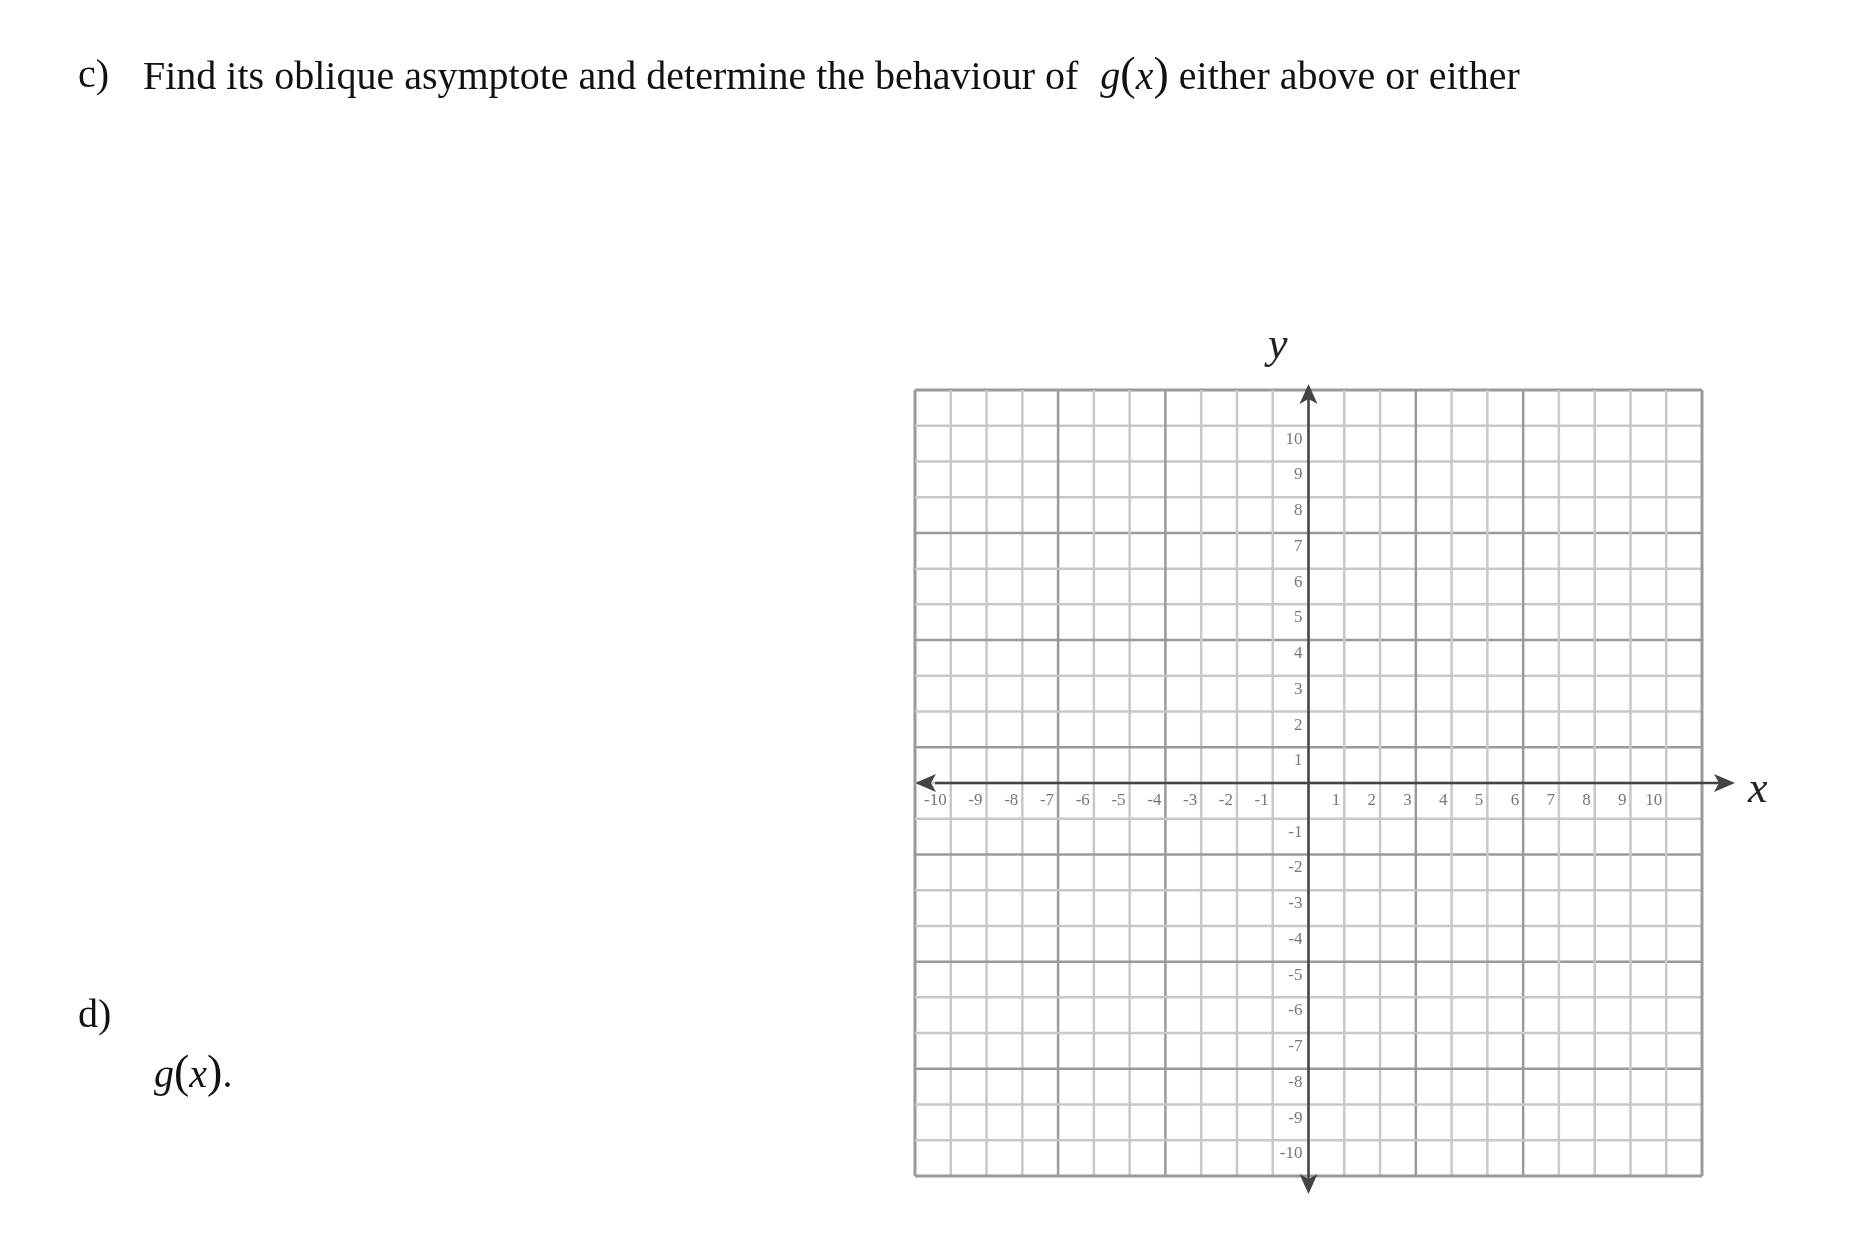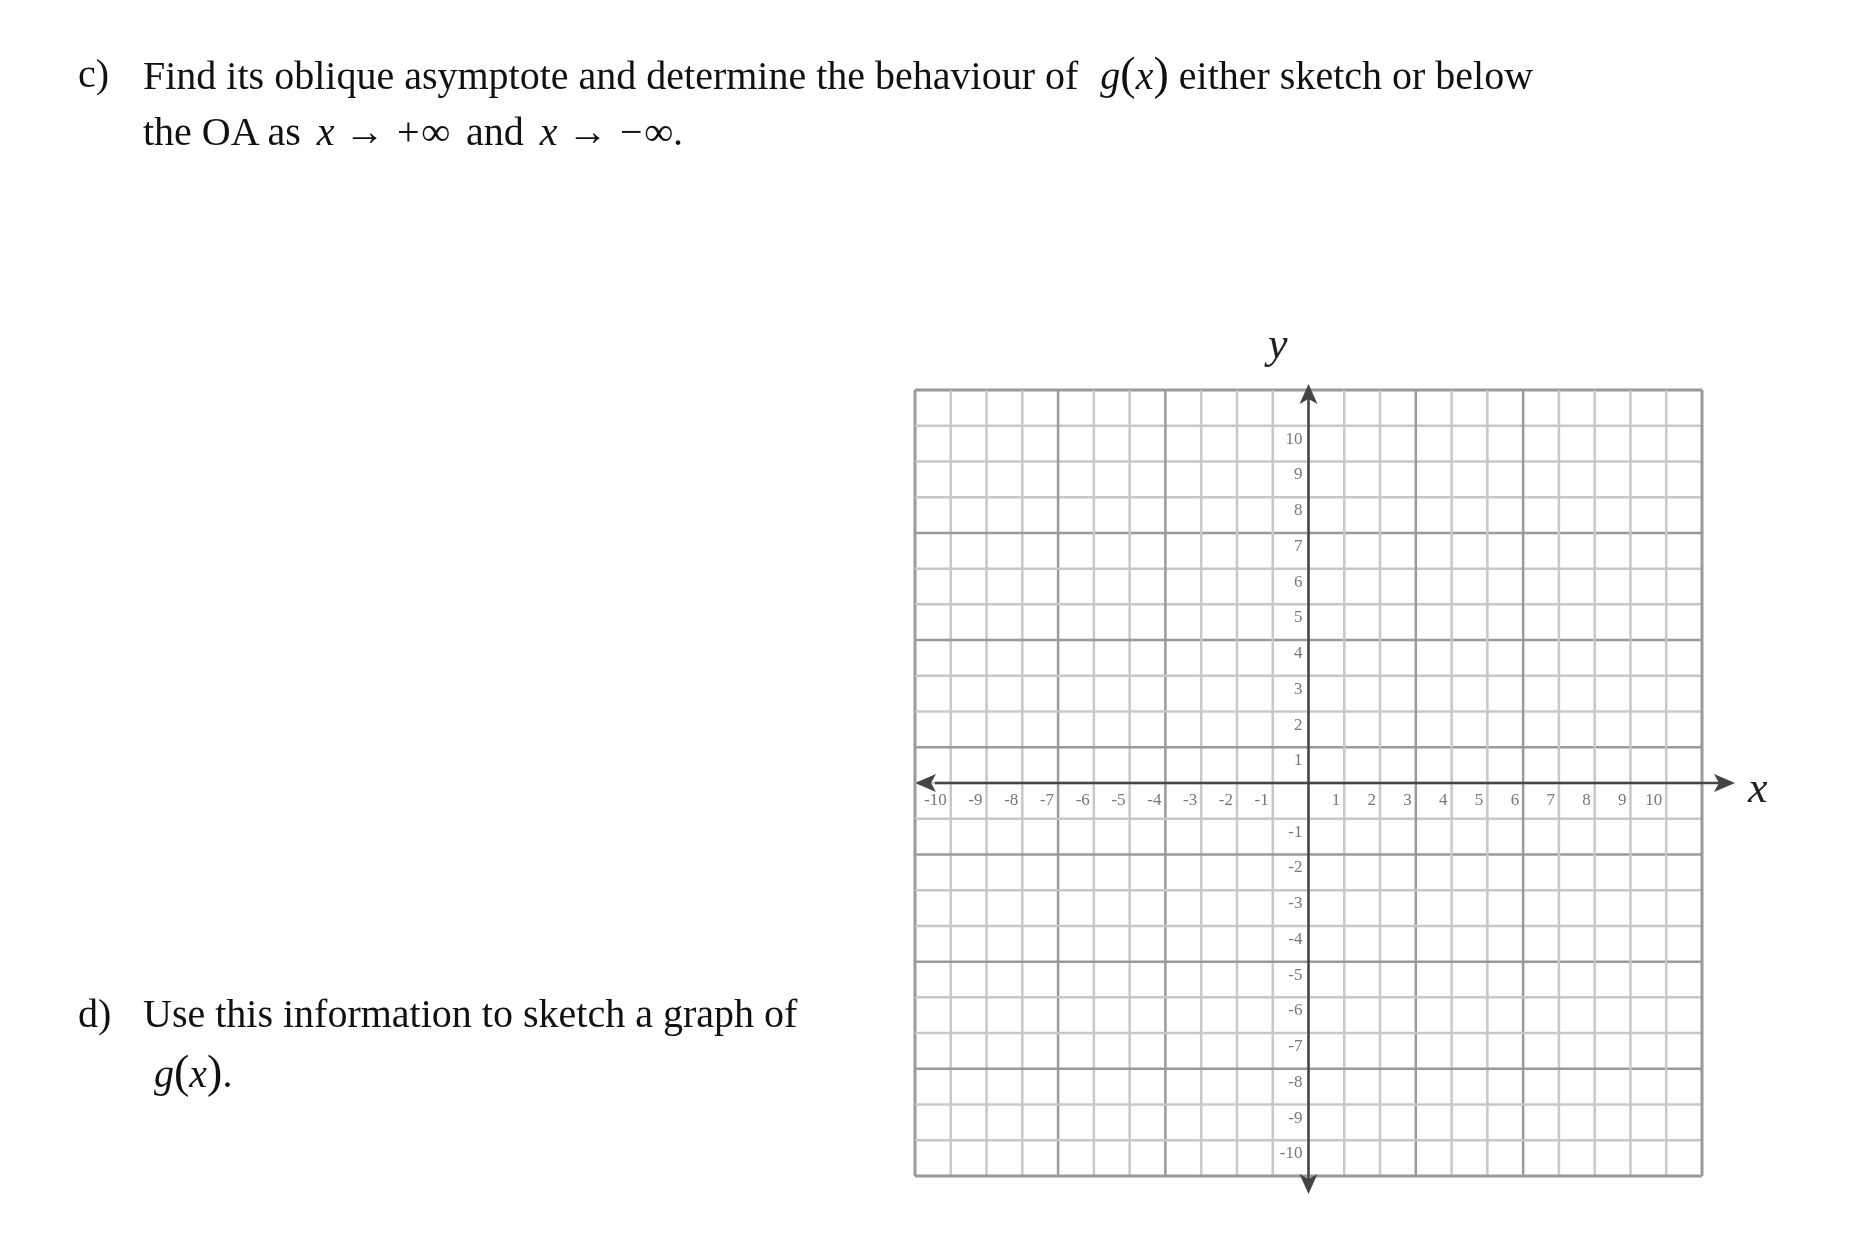--- a/index.html
+++ b/index.html
@@ -17,33 +17,26 @@
   .tick { fill: #777; font-family: "Liberation Serif", serif; font-size: 17px; }
 </style>
 </head>
 <body>
 
 <div id="q-c" class="q">
   <span class="lbl">c)</span>
   <div class="line" style="left:65px; top:0;">
     <span>Find its oblique asymptote and determine the behaviour of</span>
     <span style="margin-left:12px;"><span class="math">g</span><span class="paren">(</span><span class="math">x</span><span class="paren">)</span></span>
-    <span>either sketch or below</span>
-  </div>
-  <div class="line" style="left:65px; top:58px;">
-    <span>the OA as</span>
-    <span class="math" style="margin-left:6px;">x → +∞</span>
-    <span style="margin-left:6px;">and</span>
-    <span class="math" style="margin-left:6px;">x → −∞</span><span>.</span>
+    <span>either above or either</span>
   </div>
 </div>
 
 <div id="q-d" class="q">
   <span class="lbl">d)</span>
-  <div class="line" style="left:65px; top:0;">Use this information to sketch a graph of</div>
   <div class="line" style="left:68px; top:58px;margin-left:8px;">
     <span><span class="math">g</span><span class="paren">(</span><span class="math">x</span><span class="paren">)</span></span><span>.</span>
   </div>
 </div>
 
 <span class="ylab" style="left:1268px; top:318px;">y</span>
 <span class="ylab" style="left:1748px; top:762px;">x</span>
 
 <svg id="graph" xmlns="http://www.w3.org/2000/svg" width="1851" height="1241">
   <g id="grid-lines">

